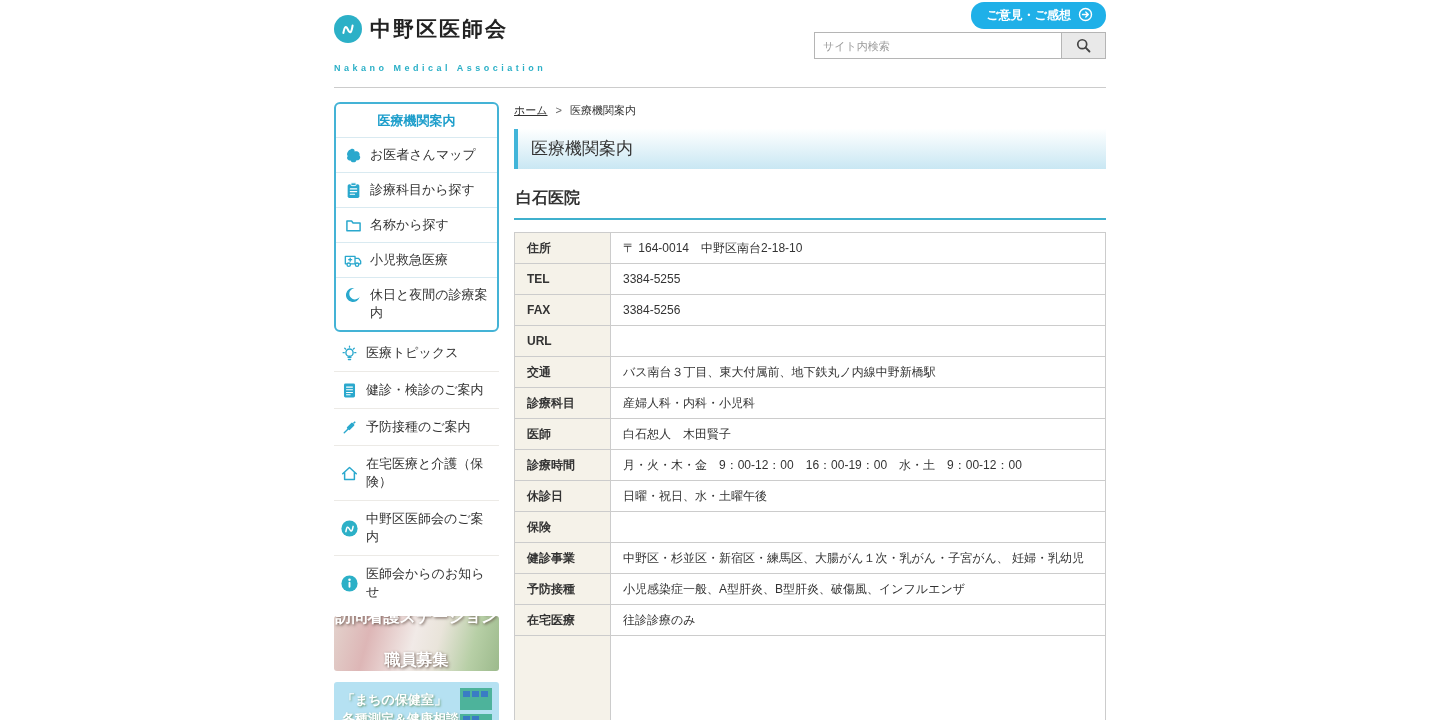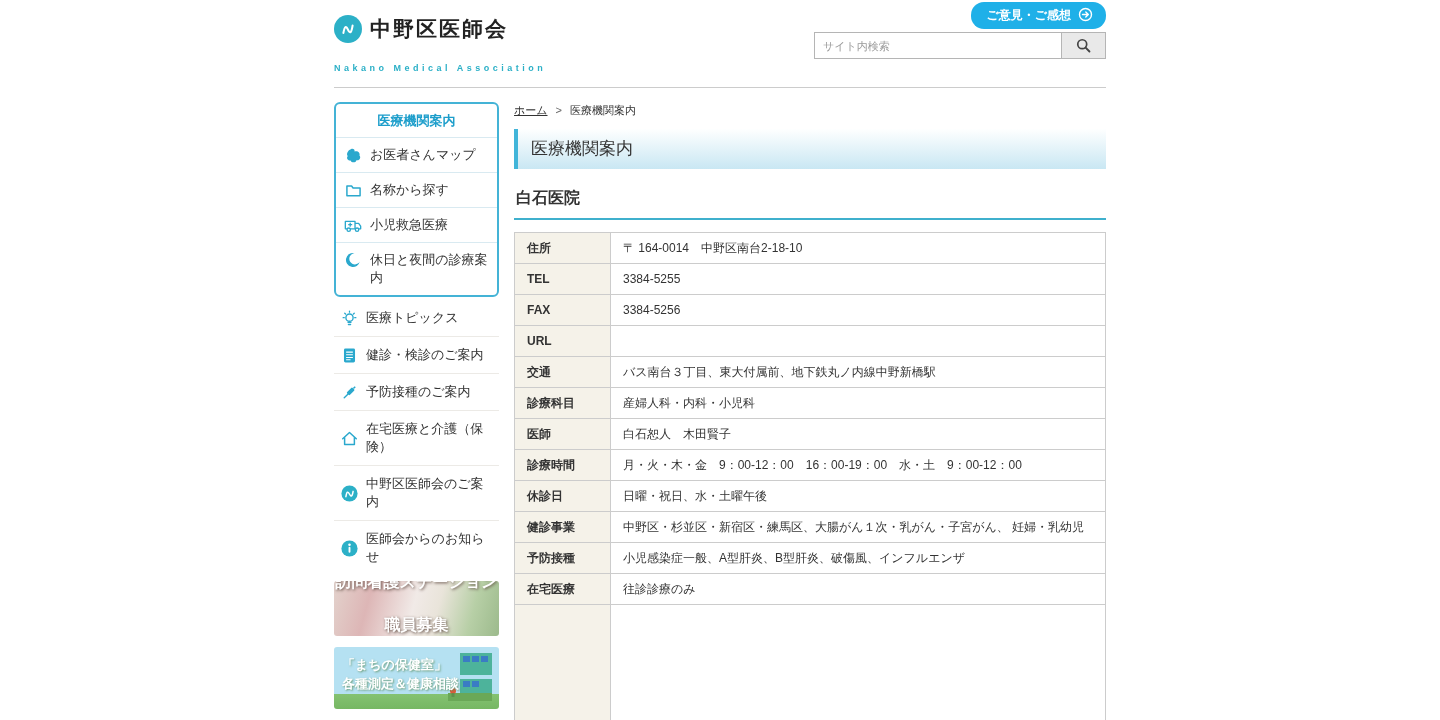--- a/index.html
+++ b/index.html
@@ -117,20 +117,30 @@
           <span class="ic">
             <svg width="17" height="17" viewBox="0 0 16 16">
                 <path d="M5.5 2 C7.5 0.8 9.5 2.4 9 4.2 C11.8 3.2 14.6 5.4 13.6 8 C15.4 10 13.6 13.2 10.8 12.4 C10 15.2 6 15 5.2 12.6 C2.6 13 1 10.4 2.6 8.4 C0.8 6.4 3 2.8 5.5 2 Z" fill="#2aa8cd"></path>
               </svg>
           </span>
           <span>お医者さんマップ</span>
         </div>
         <div class="menu-item">
           <span class="ic">
             <svg width="17" height="17" viewBox="0 0 16 16">
+                <rect x="2.5" y="2" width="11" height="13" rx="1.6" fill="#2aa8cd"></rect>
+                <rect x="5.6" y="0.8" width="4.8" height="2.6" rx="0.8" fill="#2aa8cd" stroke="#fff" stroke-width="0.9"></rect>
+                <path d="M5 6.5 H11 M5 9 H11 M5 11.5 H9" stroke="#fff" stroke-width="1.1" stroke-linecap="round"></path>
+              </svg>
+          </span>
+          <span>診療科目から探す</span>
+        </div>
+        <div class="menu-item">
+          <span class="ic">
+            <svg width="17" height="17" viewBox="0 0 16 16">
                 <path d="M1.8 13 V3.8 H6.2 L7.6 5.6 H14.2 V13 Z" fill="none" stroke="#2aa8cd" stroke-width="1.4" stroke-linejoin="round"></path>
               </svg>
           </span>
           <span>名称から探す</span>
         </div>
         <div class="menu-item">
           <span class="ic">
             <svg width="18" height="18" viewBox="0 0 16 16">
                 <path d="M1.2 4.8 H9.8 V11.4 H1.2 Z M9.8 6.6 H13 L14.8 9 V11.4 H9.8" fill="none" stroke="#2aa8cd" stroke-width="1.2" stroke-linejoin="round"></path>
                 <circle cx="4.2" cy="12.2" r="1.5" fill="#fff" stroke="#2aa8cd" stroke-width="1.2"></circle>
@@ -285,20 +295,24 @@
           </tr>
           <tr>
             <td class="lbl">診療時間</td>
             <td>月・火・木・金　9：00-12：00　16：00-19：00　水・土　9：00-12：00</td>
           </tr>
           <tr>
             <td class="lbl">休診日</td>
             <td>日曜・祝日、水・土曜午後</td>
           </tr>
           <tr>
+            <td class="lbl">保険</td>
+            <td></td>
+          </tr>
+          <tr>
             <td class="lbl">健診事業</td>
             <td>中野区・杉並区・新宿区・練馬区、大腸がん１次・乳がん・子宮がん、 妊婦・乳幼児</td>
           </tr>
           <tr>
             <td class="lbl">予防接種</td>
             <td>小児感染症一般、A型肝炎、B型肝炎、破傷風、インフルエンザ</td>
           </tr>
           <tr>
             <td class="lbl">在宅医療</td>
             <td>往診診療のみ</td>

